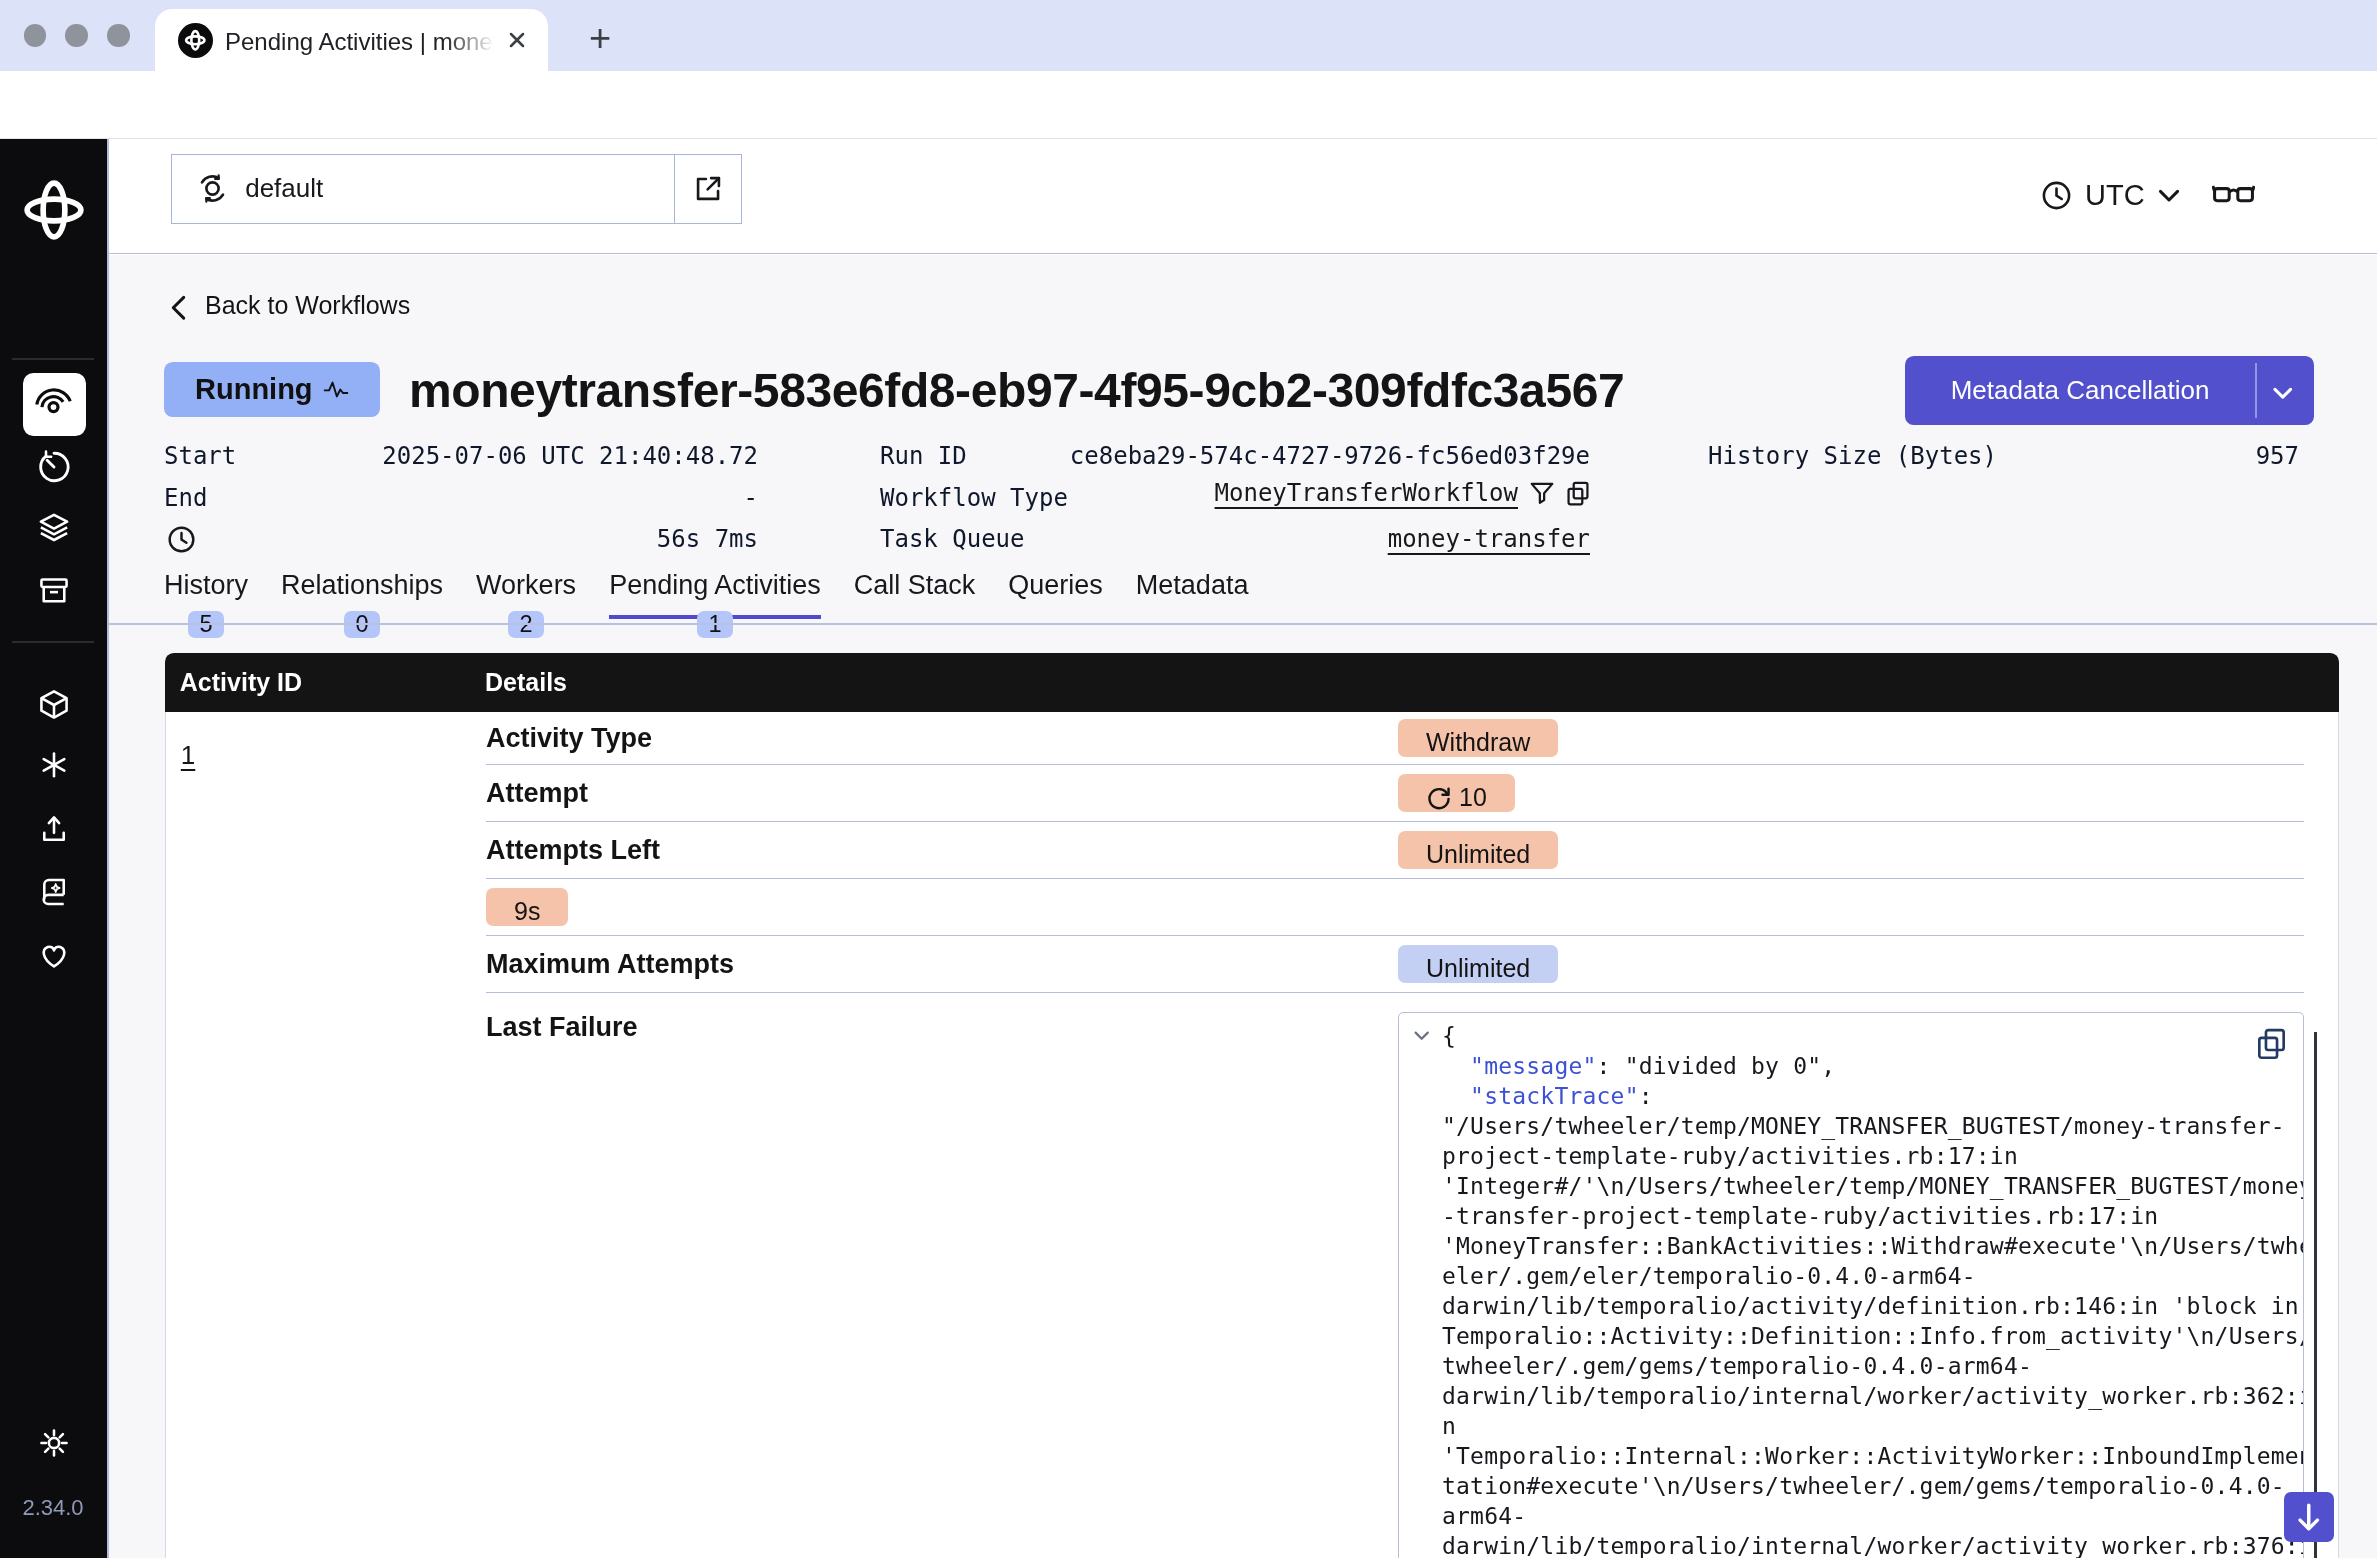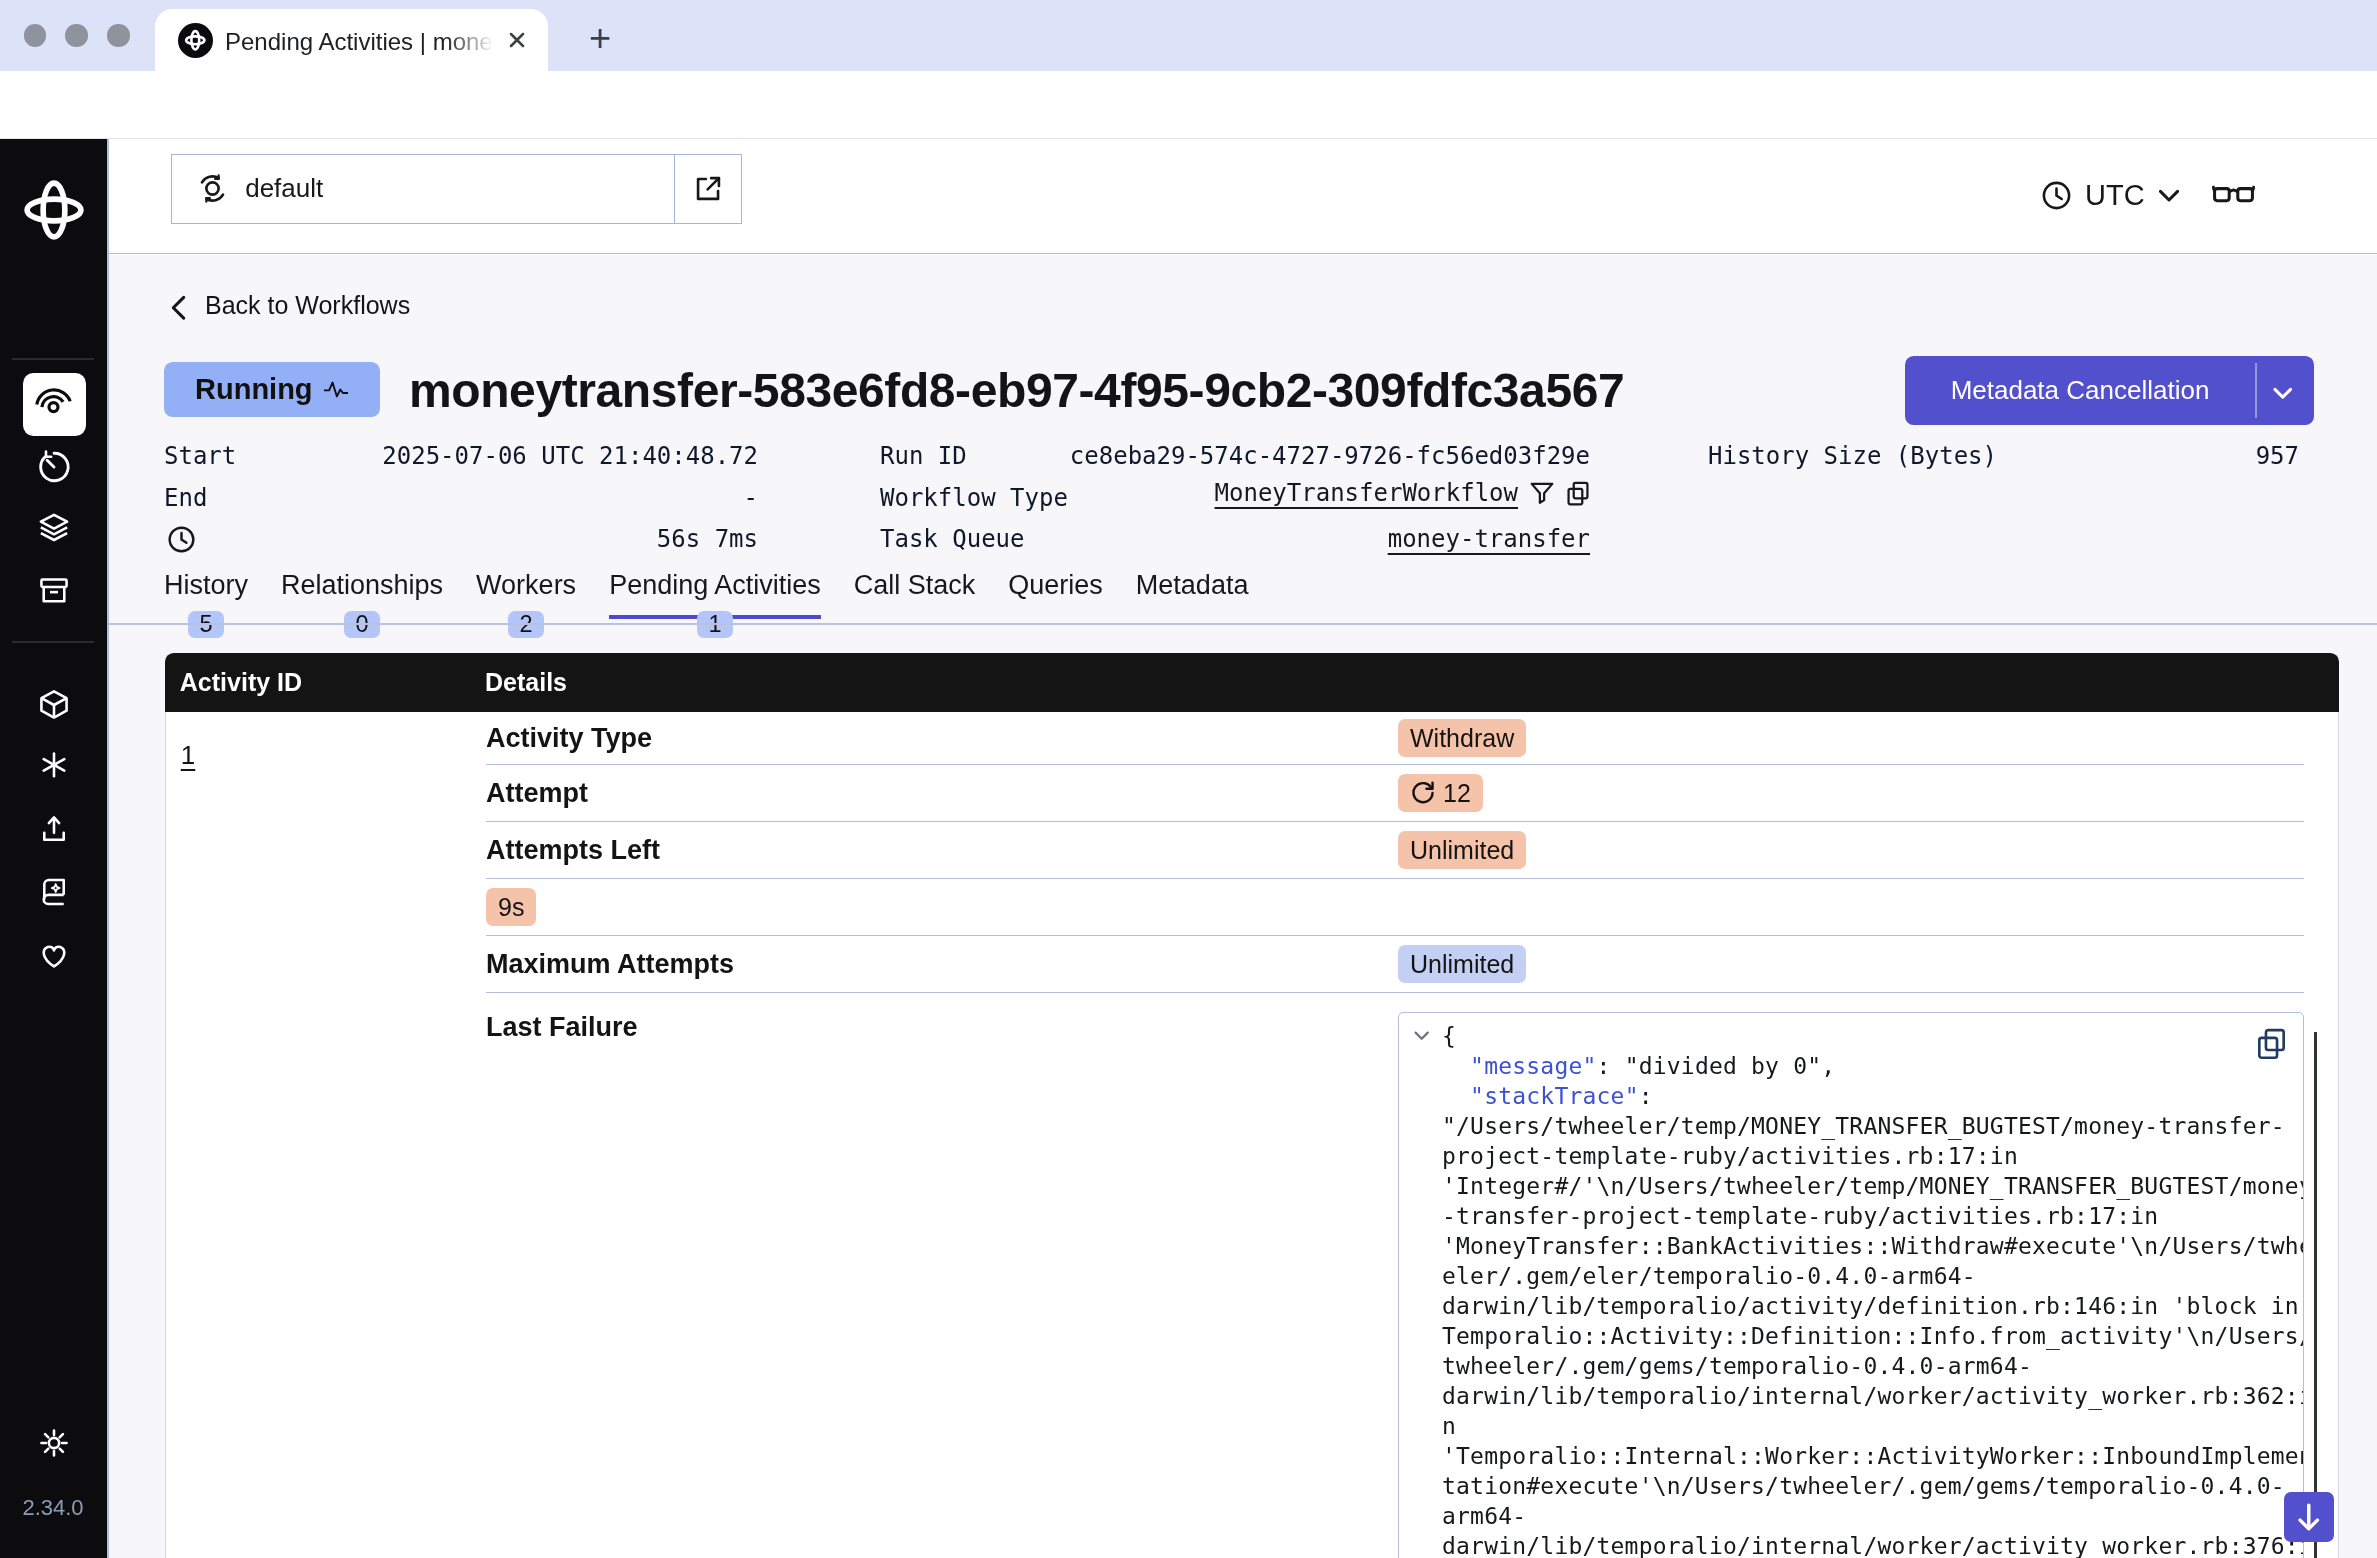--- a/index.html
+++ b/index.html
@@ -64,21 +64,21 @@
 
   .tblhead { position:absolute; left:56px; top:398px; width:2174px; height:59px; background:#141414; border-radius:8.7px 8.7px 0 0; color:#fff; }
   .th1 { position:absolute; left:14.8px; top:14.8px; font-size:25px; font-weight:700; }
   .th2 { position:absolute; left:320px; top:14.8px; font-size:25px; font-weight:700; }
   .tblbody { position:absolute; left:56px; top:457px; width:2174px; height:848px; background:#fff; border-left:0.9px solid #d6d9e4; border-right:0.9px solid #d6d9e4; }
   .aid { position:absolute; left:14.8px; top:28px; font-size:26px; color:#141414; text-decoration:underline; text-underline-offset:5.2px; }
   .dcol { position:absolute; left:320px; top:0; width:1818px; }
   .drow { display:flex; align-items:center; height:57px; border-bottom:1.7px solid #b4bdda; }
   .drow.first { height:53px; }
   .rowlabel { flex:0 0 912px; font-size:27px; font-weight:700; color:#141414; }
-  .badge { display:inline-flex; align-items:center; gap:7px; height:38px; padding:0 12px; border-radius:7px; font-size:25px; color:#141414; }
+  .badge { display:inline-flex; align-items:flex-end; gap:7px; height:38px; padding:0 28px; border-radius:7px; font-size:25px; color:#141414; }
   .lastrow { display:flex; padding-top:19px; }
   .codeblock { position:relative; width:909px; height:608px; background:#fff; border:1.7px solid #b4bdda; border-radius:5.2px; overflow:hidden; }
   .codelines { position:absolute; left:43px; top:10.4px; }
   .cline { height:30px; white-space:pre; font-family:"DejaVu Sans Mono", monospace; font-size:23px; color:#16181d; letter-spacing:0.2px; }
   .ckey { color:#3d51d3; }
   .code-collapse { position:absolute; left:14px; top:17.4px; }
   .code-copy { position:absolute; right:15.6px; top:14px; }
   .codescroll { position:absolute; left:2205px; top:777px; width:2.6px; height:556px; background:#30333a; }
   .scrollbtn { position:absolute; left:2175px; top:1237px; width:50px; height:50px; background:#5250cd; border-radius:7px; display:flex; align-items:center; justify-content:center; }
 </style>
@@ -401,21 +401,21 @@
                   <span>Withdraw</span>
                 </span>
               </div>
               <div class="drow">
                 <span class="rowlabel">Attempt</span>
                 <span class="badge" style="background: rgb(245, 195, 169);">
                   <svg width="26" height="26" viewBox="0 0 30 30" fill="none" stroke="#141414" stroke-width="2.8" stroke-linecap="round" stroke-linejoin="round">
                     <path d="M25 10 A11 11 0 1 0 26 15"></path>
                     <path d="M26 3 v7 h-7"></path>
                   </svg>
-                  <span>12</span>
+                  <span>10</span>
                 </span>
               </div>
               <div class="drow">
                 <span class="rowlabel">Attempts Left</span>
                 <span class="badge" style="background: rgb(245, 195, 169);">
                   <span>Unlimited</span>
                 </span>
               </div>
               <div class="drow">
                 <span class="badge" style="background: rgb(245, 195, 169);">

